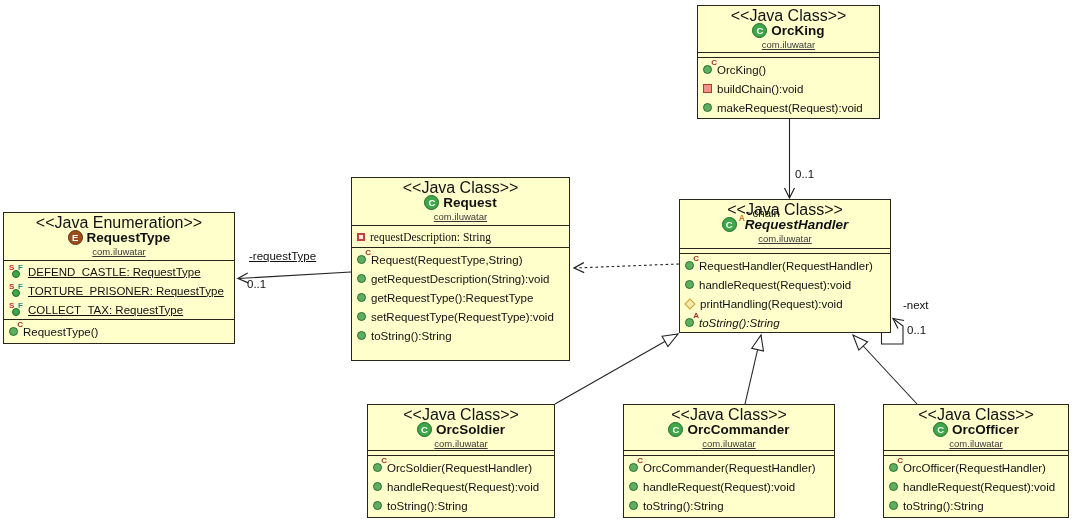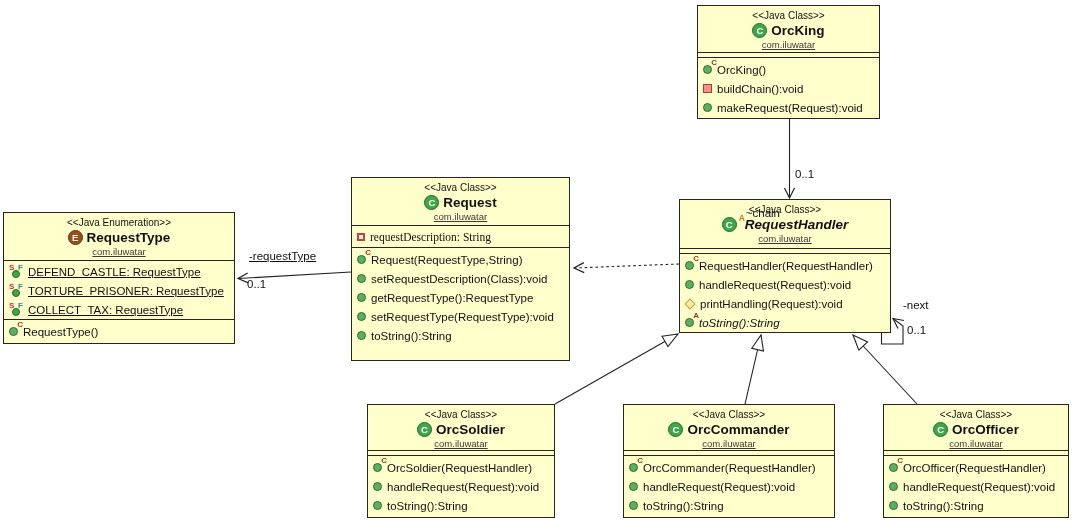--- a/index.html
+++ b/index.html
@@ -7,21 +7,21 @@
     position:relative;width:1075px;height:521px;background:#ffffff;
     font-family:"Liberation Sans",sans-serif;color:#111;overflow:hidden;
   }
   svg.wires{position:absolute;left:0;top:0;z-index:1;}
   .uml-class{
     position:absolute;z-index:2;box-sizing:border-box;
     background:#FFFFCC;border:1.4px solid #26261c;
     display:flex;flex-direction:column;
   }
   .hdr{box-sizing:border-box;border-bottom:1.3px solid #26261c;text-align:center;padding-top:3px;}
-  .stereo{font-size:10px;line-height:13px;}
+  .stereo{font-size:16px;line-height:13px;}
   .cname{display:flex;justify-content:center;align-items:center;gap:4px;font-size:13.5px;font-weight:bold;line-height:17px;}
   .cname.italic .nm{font-style:italic;}
   .pkg{font-size:9.5px;line-height:11px;color:#3a3a3a;text-decoration:underline;}
   .bigicon{position:relative;width:13px;height:13px;border-radius:50%;flex:0 0 13px;
     display:flex;align-items:center;justify-content:center;
     color:#fff;font-size:9.5px;font-weight:bold;font-style:normal;}
   .bigicon.cls{background:#3FA74A;border:1px solid #1F6B29;}
   .bigicon.enm{background:#9A4E1C;border:1px solid #5E2F10;}
   .tsup{position:relative;top:-6px;left:-2px;font-size:8.5px;font-weight:bold;color:#C8781E;font-style:normal;width:0;display:inline-block;}
   .sep{height:4px;border-bottom:1.3px solid #26261c;}
@@ -118,21 +118,21 @@
           <span class="mtxt">requestDescription: String</span>
         </div>
     </div>
     <div class="methods">
       <div class="row">
           <span class="ic"><span class="dotpub"></span><span class="sup">C</span></span>
           <span class="mtxt">Request(RequestType,String)</span>
         </div>
       <div class="row">
           <span class="ic dotpub"></span>
-          <span class="mtxt">setRequestDescription(Class):void</span>
+          <span class="mtxt">getRequestDescription(String):void</span>
         </div>
       <div class="row">
           <span class="ic dotpub"></span>
           <span class="mtxt">getRequestType():RequestType</span>
         </div>
       <div class="row">
           <span class="ic dotpub"></span>
           <span class="mtxt">setRequestType(RequestType):void</span>
         </div>
       <div class="row">

